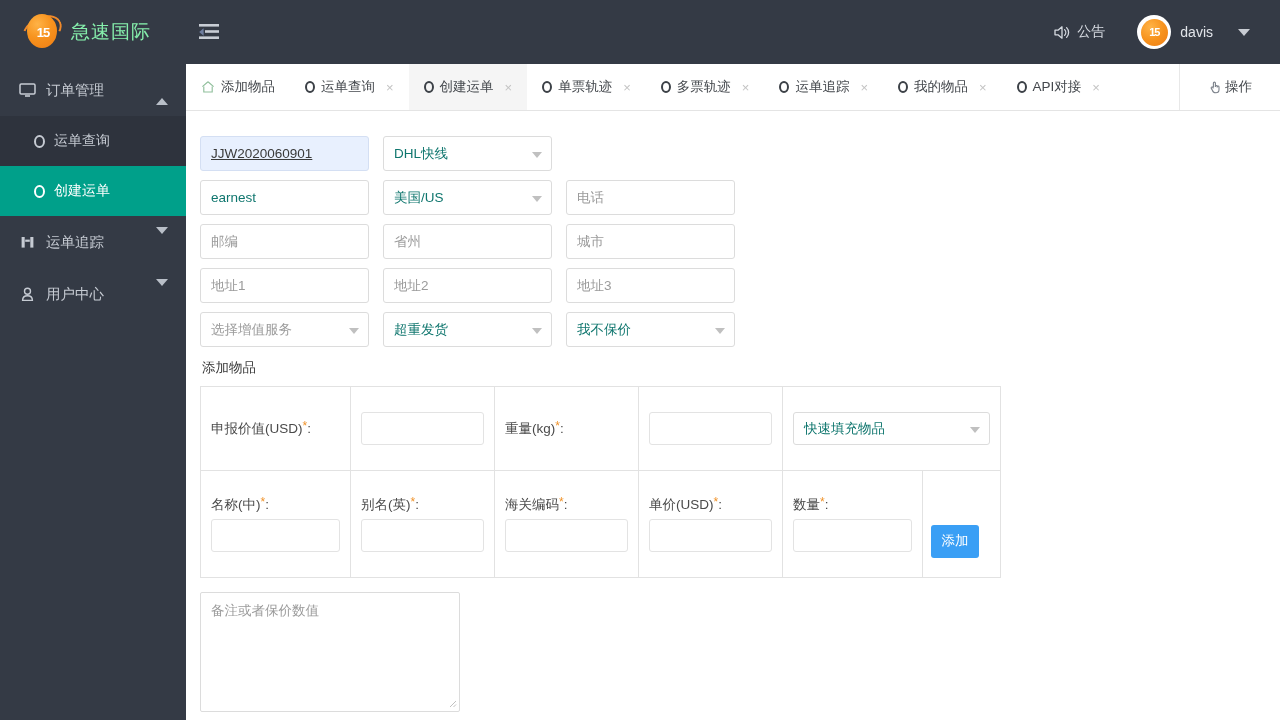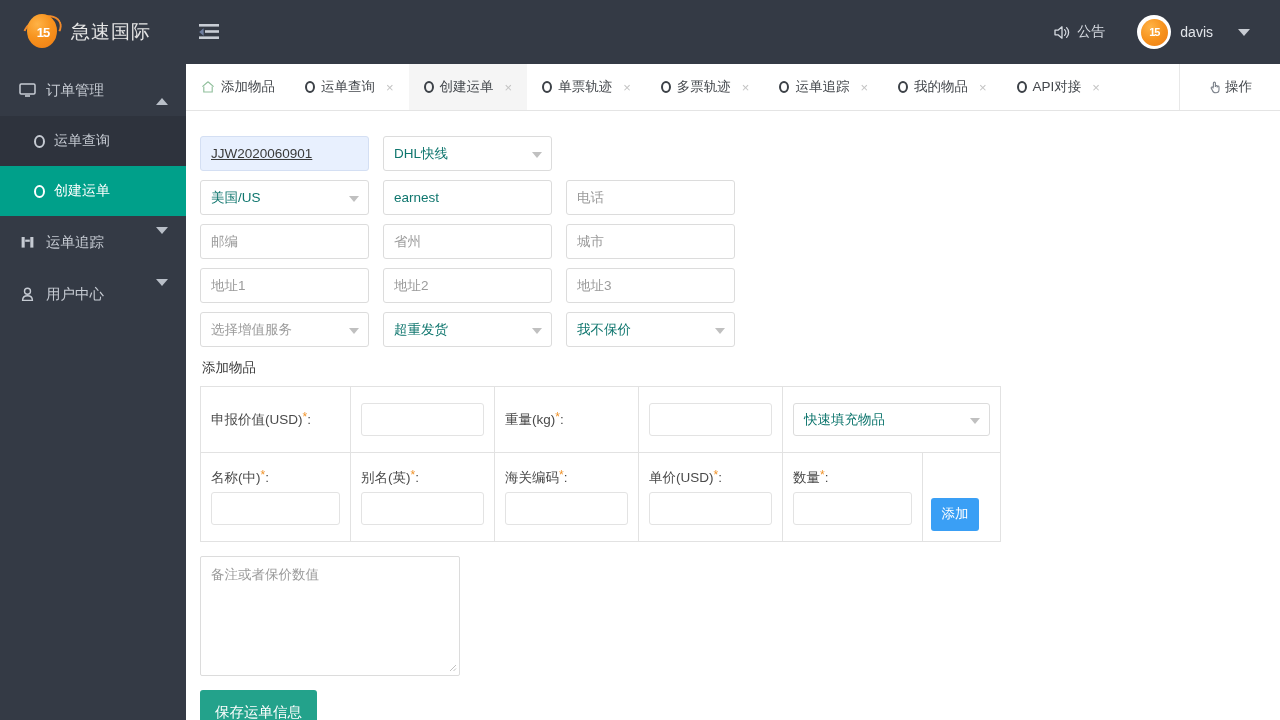--- a/index.html
+++ b/index.html
@@ -37,21 +37,21 @@
     transform: rotate(-28deg);
     border-left-color: transparent; border-bottom-color: transparent;
   }
   .logo .num {
     position: absolute; left: 0; top: 0; width: 40px; height: 42px;
     display: flex; align-items: center; justify-content: center;
     color: #fff; font-size: 13px; font-weight: bold; letter-spacing: -1px;
     padding-left: 2px;
   }
   .brand-text {
-    color: #e5e5e5; font-size: 19px; letter-spacing: 1px; font-family: Liberation Serif, serif;
+    color: #86efac; font-size: 19px; letter-spacing: 1px; font-family: Liberation Serif, serif;
   }
   .collapse-btn {
     width: 46px; height: 64px; display: flex; align-items: center; justify-content: center;
     cursor: pointer;
   }
   .collapse-btn svg { display: block; }
   .header-right {
     margin-left: auto; display: flex; align-items: center; height: 64px;
     padding-right: 18px; gap: 0;
   }
@@ -158,21 +158,21 @@
   }
   .section-label {
     font-size: 13.5px; color: #3b3b3b; margin: 12px 16px 9px 2px;
   }
 
   
   .items-table {
     border-collapse: collapse; border: 1px solid #e2e2e2; table-layout: fixed;
   }
   .items-table td {
-    border: 1px solid #e2e2e2; padding: 16px 10px; vertical-align: middle;
+    border: 1px solid #e2e2e2; padding: 25px 10px; vertical-align: middle;
     font-size: 13.5px; color: #4a4a4a;
   }
   .req { color: #f0932b; font-size: 12px; vertical-align: top; line-height: 1; }
   .cellinput {
     width: 100%; height: 33px; border: 1px solid #e3e3e3; border-radius: 3px;
     background: #fff;
   }
   .cell-stack .lbl { margin-bottom: 5px; display: block; }
   .add-btn {
     background: #3a9ff5; color: #fff; font-size: 13.5px;
@@ -358,26 +358,26 @@
       <div class="fld autofill">
         <span>JJW2020060901</span>
       </div>
       <div class="fld sel filled">
         <span>DHL快线</span>
         <span class="sel-arrow"></span>
       </div>
     </div>
 
     <div class="frow">
+      <div class="fld filled">
+        <span>earnest</span>
+      </div>
       <div class="fld sel filled">
         <span>美国/US</span>
         <span class="sel-arrow"></span>
-      </div>
-      <div class="fld filled">
-        <span>earnest</span>
       </div>
       <div class="fld">
         <span>电话</span>
       </div>
     </div>
 
     <div class="frow">
       <div class="fld">
         <span>邮编</span>
       </div>

